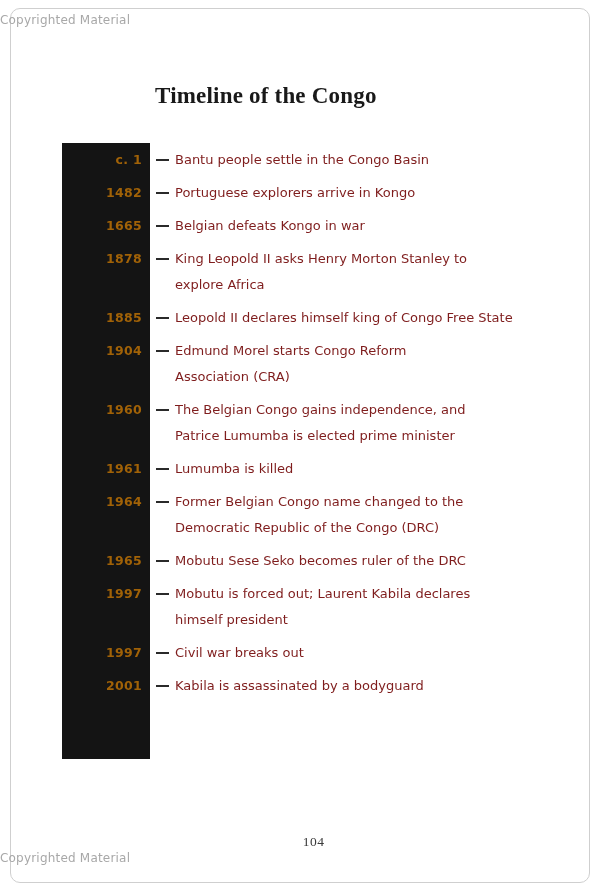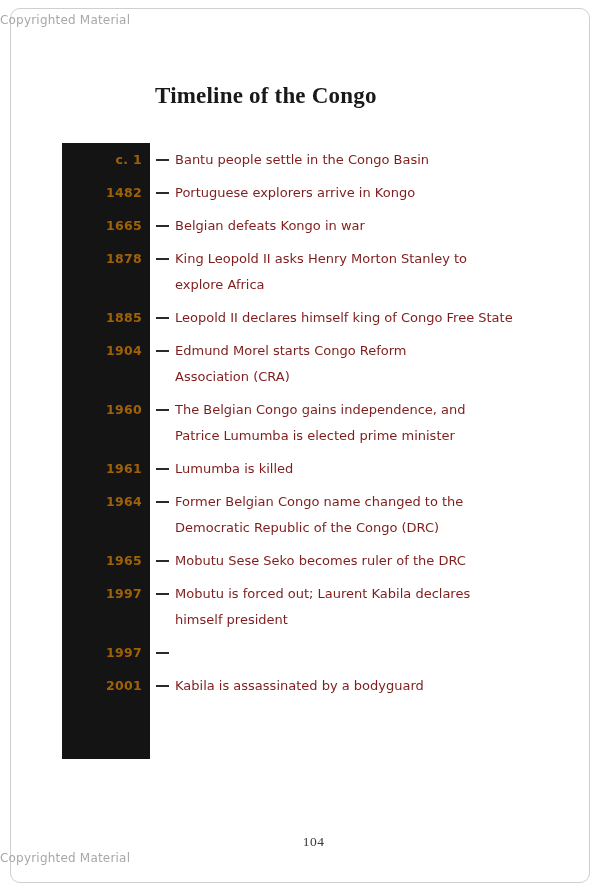--- a/index.html
+++ b/index.html
@@ -184,20 +184,21 @@
     <div class="entry">
       <span class="year">1997</span>
       <span class="tick"></span>
       <span class="event-text">Mobutu is forced out; Laurent Kabila declares
 himself president</span>
     </div>
 
     <div class="entry">
       <span class="year">1997</span>
       <span class="tick"></span>
+      <span class="event-text">Civil war breaks out</span>
     </div>
 
     <div class="entry">
       <span class="year">2001</span>
       <span class="tick"></span>
       <span class="event-text">Kabila is assassinated by a bodyguard</span>
     </div>
 
   </div>
 </div>

